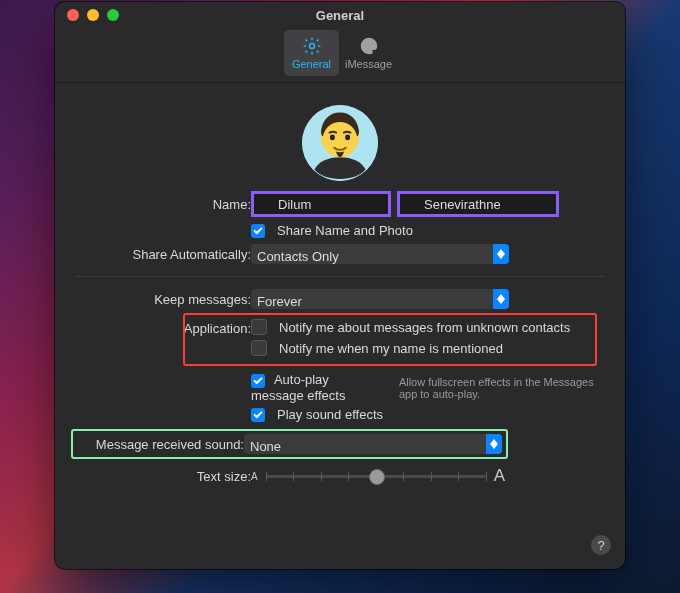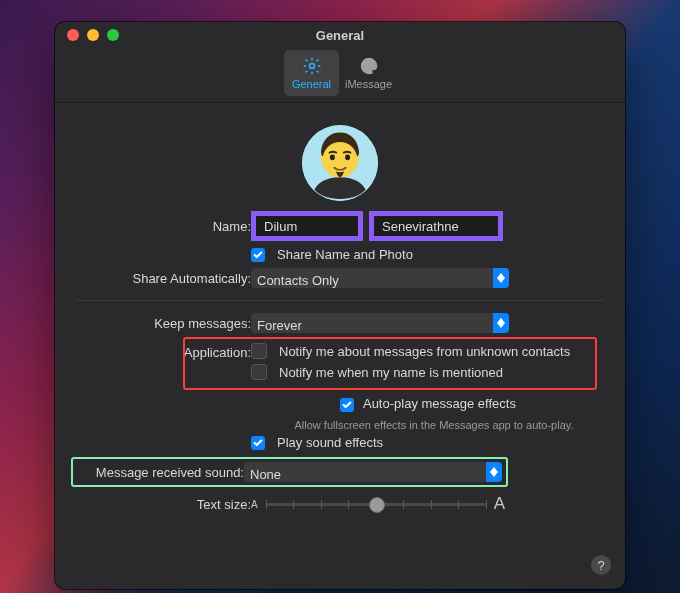--- a/index.html
+++ b/index.html
@@ -2,21 +2,21 @@
 <html><head>
 <meta charset="utf-8">
 <style>
   html,body{margin:0;padding:0;width:680px;height:593px;overflow:hidden;-webkit-font-smoothing:antialiased;}
   body{
     background:linear-gradient(130deg,#3a1b4f 0%,#5a1f5c 15%,#8f234f 30%,#b33545 42%,#173a73 58%,#0e2958 80%,#0e1a2f 100%);
     font-family:-apple-system,BlinkMacSystemFont,"Helvetica Neue",Arial,sans-serif;
     font-size:13px;color:#d9d9d9;
   }
   .window{
-    position:absolute;left:55px;top:22px;width:570px;height:567px;
+    position:absolute;left:55px;top:2px;width:570px;height:567px;
     background:#2a2a2c;border-radius:10px;box-shadow:0 20px 60px rgba(0,0,0,.6),0 0 0 1px rgba(0,0,0,.6);
     overflow:hidden;
   }
   .titlebar{height:26px;display:flex;align-items:center;position:relative;}
   .dots{display:flex;gap:8px;padding-left:12px;}
   .dot{width:12px;height:12px;border-radius:50%;}
   .dot.red{background:#ff5f57;}
   .dot.yellow{background:#febc2e;}
   .dot.green{background:#28c840;}
   .title{position:absolute;left:0;right:0;text-align:center;font-weight:600;color:#cfcfcf;}
@@ -26,22 +26,22 @@
   .tab.active .ticon path,.tab.active .ticon circle{stroke:#25b7ff;}
   .tab.inactive{color:#a0a0a0;}
   .tab.inactive .ticon path,.tab.inactive .ticon circle{stroke:#a0a0a0;fill:#a0a0a0;}
   .content{padding:0 20px;}
   .avatar-row{display:flex;justify-content:center;margin-top:22px;margin-bottom:10px;}
   .avatar{width:76px;height:76px;border-radius:50%;background:#aee3f2;display:flex;align-items:center;justify-content:center;position:relative;overflow:hidden;}
   .form-row{display:flex;align-items:center;margin-bottom:6px;}
   .lbl{width:176px;text-align:right;font-size:13px;color:#d9d9d9;}
   .fields{flex:1;display:flex;gap:6px;align-items:center;}
   input.text{
-    height:20px;background:#1c1c1e;border:5px solid #8b5cf6;border-radius:0;color:#ddd;
-    padding:0 8px;font-size:13px;outline:none;
+    height:20px;background:#1c1c1e;border:3px solid #8b5cf6;border-radius:0;color:#ddd;
+    padding:0 24px;font-size:13px;outline:none;
   }
   .w-first{width:86px;}
   .w-last{width:108px;}
   .checkbox{width:14px;height:14px;border-radius:3px;display:inline-flex;align-items:center;justify-content:center;flex-shrink:0;margin-right:6px;vertical-align:-2px;}
   .checkbox.checked{background:#0a84ff;}
   .checkbox.unchecked{background:#3a3a3c;border:1px solid #555;}
   .checkbox svg{width:10px;height:10px;}
   .checkbox svg path{stroke:#fff;stroke-width:2.5;fill:none;stroke-linecap:round;stroke-linejoin:round;}
   .popup{
     height:20px;background:#3b3b3d;border:none;border-radius:4px;
@@ -52,21 +52,21 @@
     border-radius:0 4px 4px 0;display:flex;flex-direction:column;align-items:center;justify-content:center;
   }
   .popup .knob svg{width:8px;height:5px;}
   .popup .knob svg path{fill:#fff;}
   .w-popup1{width:246px;}
   .divider{height:1px;background:#3a3a3c;margin:12px 0 12px 0;}
   .chk-row{display:flex;align-items:flex-start;margin-bottom:4px;}
   .chk-row .lbl{padding-top:2px;}
   .chk-text{font-size:13px;color:#d9d9d9;}
   .sub-text{font-size:11px;color:#9a9a9a;margin-top:1px;}
-  .stack{display:flex;flex-direction:column;}
+  .stack{display:flex;flex-direction:row;}
   .hl{border:2px solid #86efac;border-radius:3px;padding:3px 4px;margin:-3px -4px;}
   .group-hl{position:relative;}
   .group-hl::before{content:"";position:absolute;left:108px;right:8px;top:-4px;bottom:-4px;border:2px solid #fc3d39;border-radius:3px;pointer-events:none;}
   .slider-wrap{display:flex;align-items:center;gap:8px;}
   .slider-track{position:relative;width:220px;height:18px;}
   .slider-rail{position:absolute;left:0;right:0;top:8px;height:3px;background:#4a4a4c;border-radius:2px;}
   .slider-tick{position:absolute;top:5px;width:1px;height:9px;background:#5a5a5c;}
   .slider-knob{position:absolute;top:2px;width:14px;height:14px;border-radius:50%;background:#9a9a9c;border:1px solid #6c6c6e;}
   .help{position:absolute;right:14px;bottom:14px;width:20px;height:20px;border-radius:50%;background:#4a4a4c;color:#d0d0d0;display:flex;align-items:center;justify-content:center;font-size:13px;}
   .txtA{color:#c9c9c9;}

